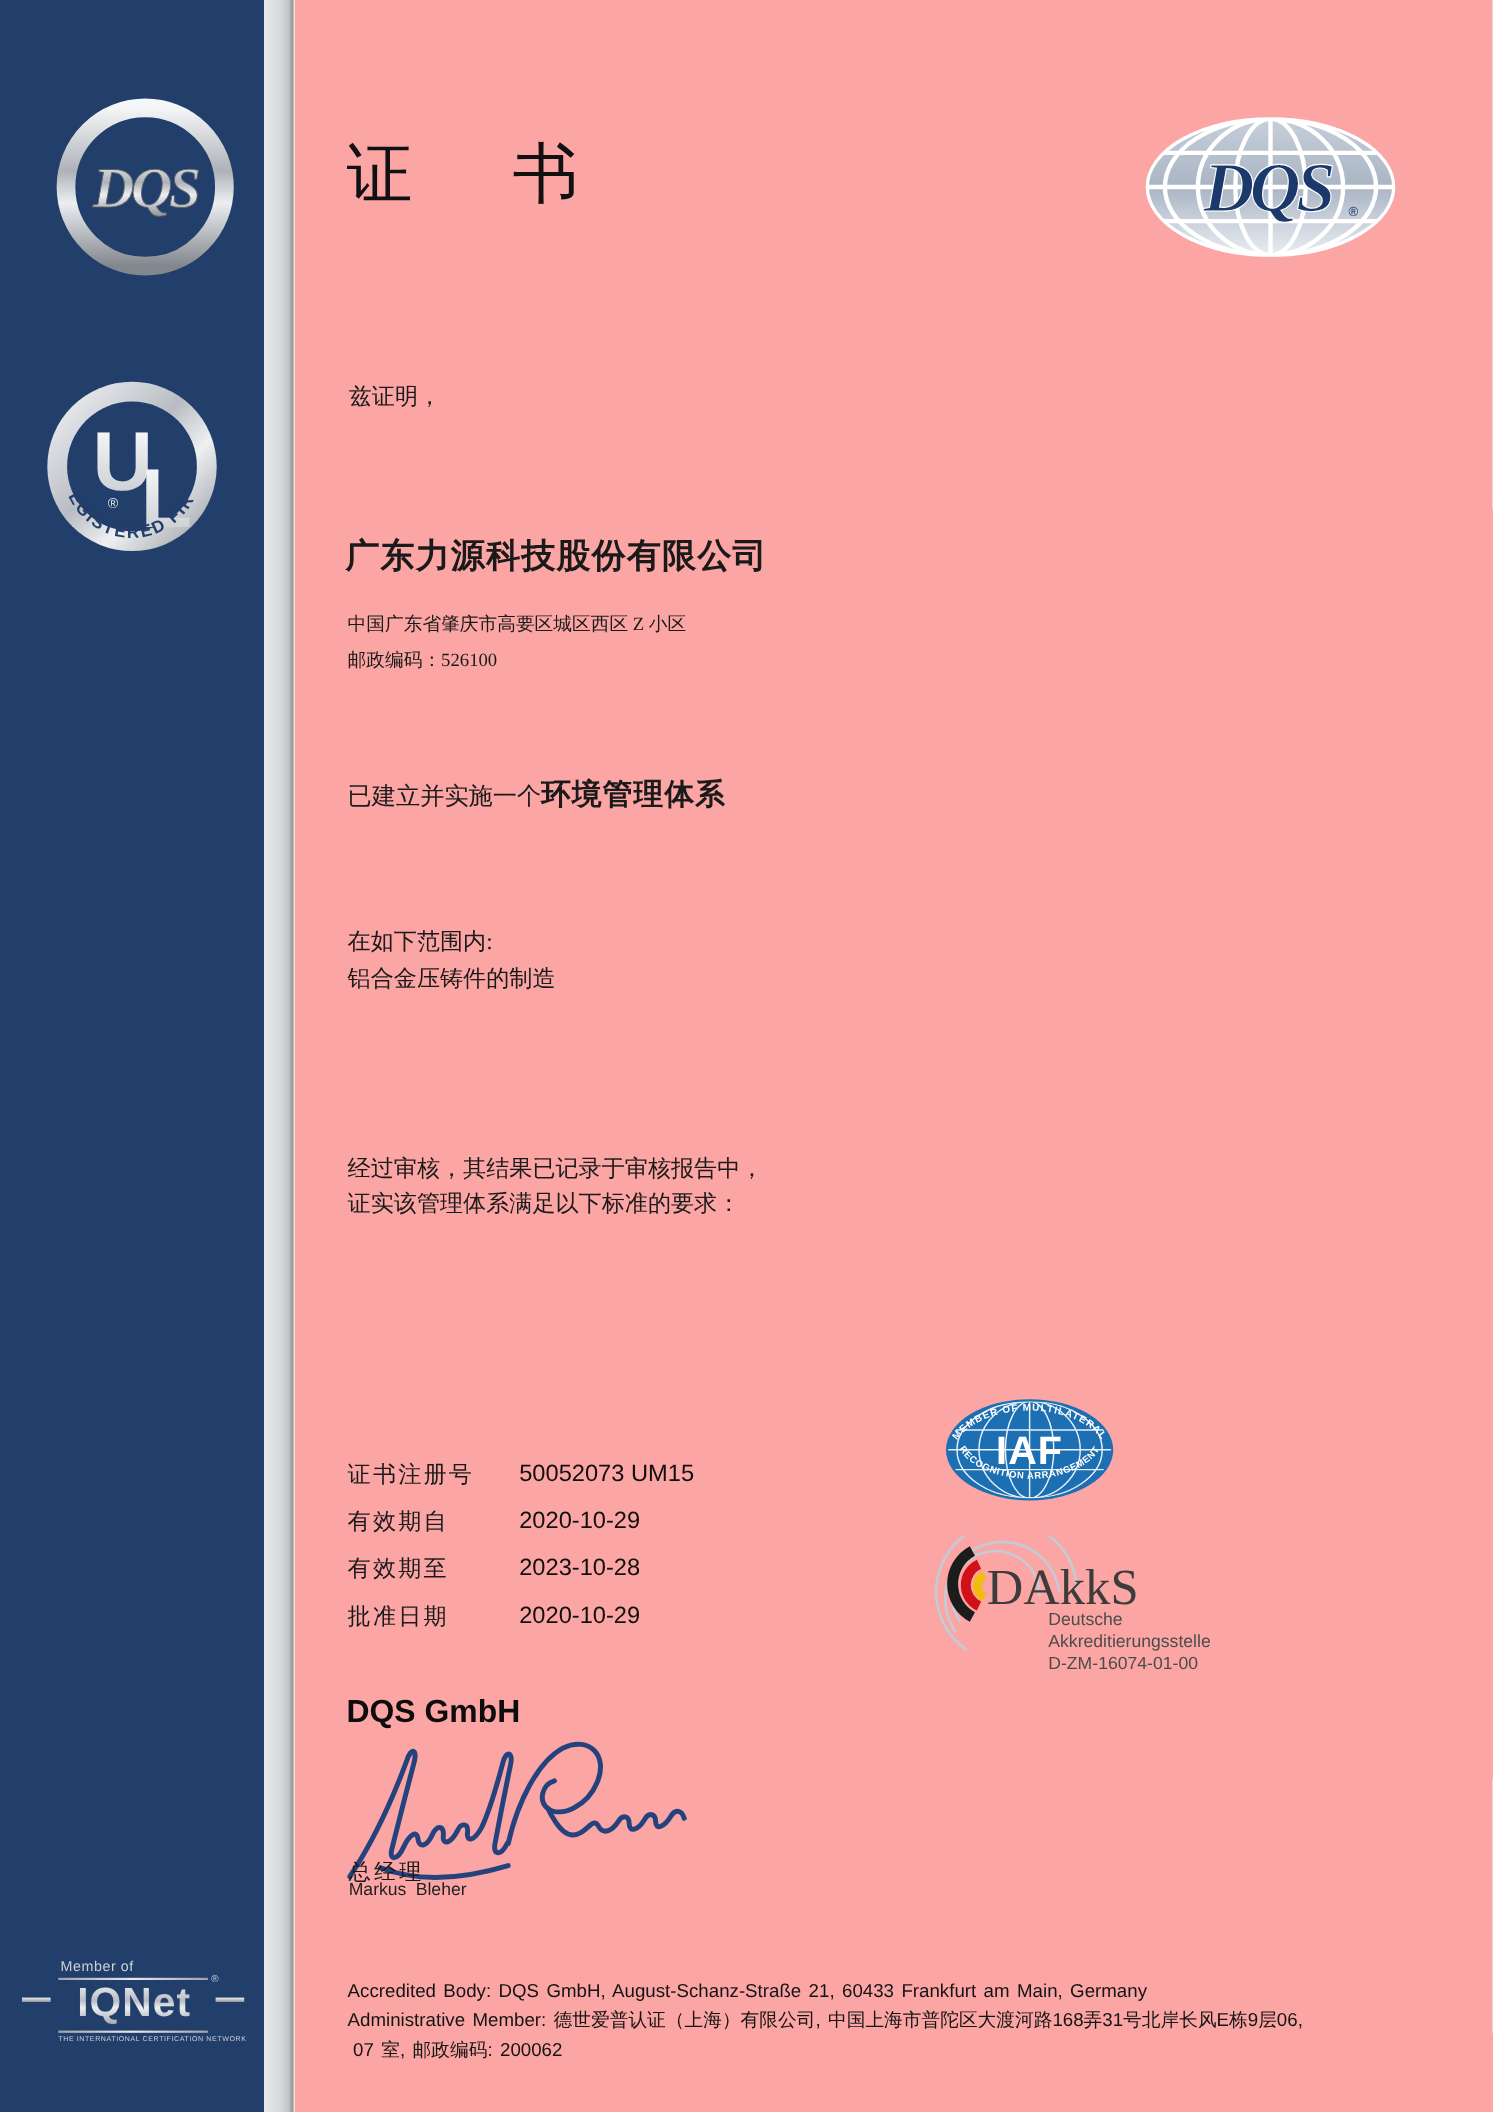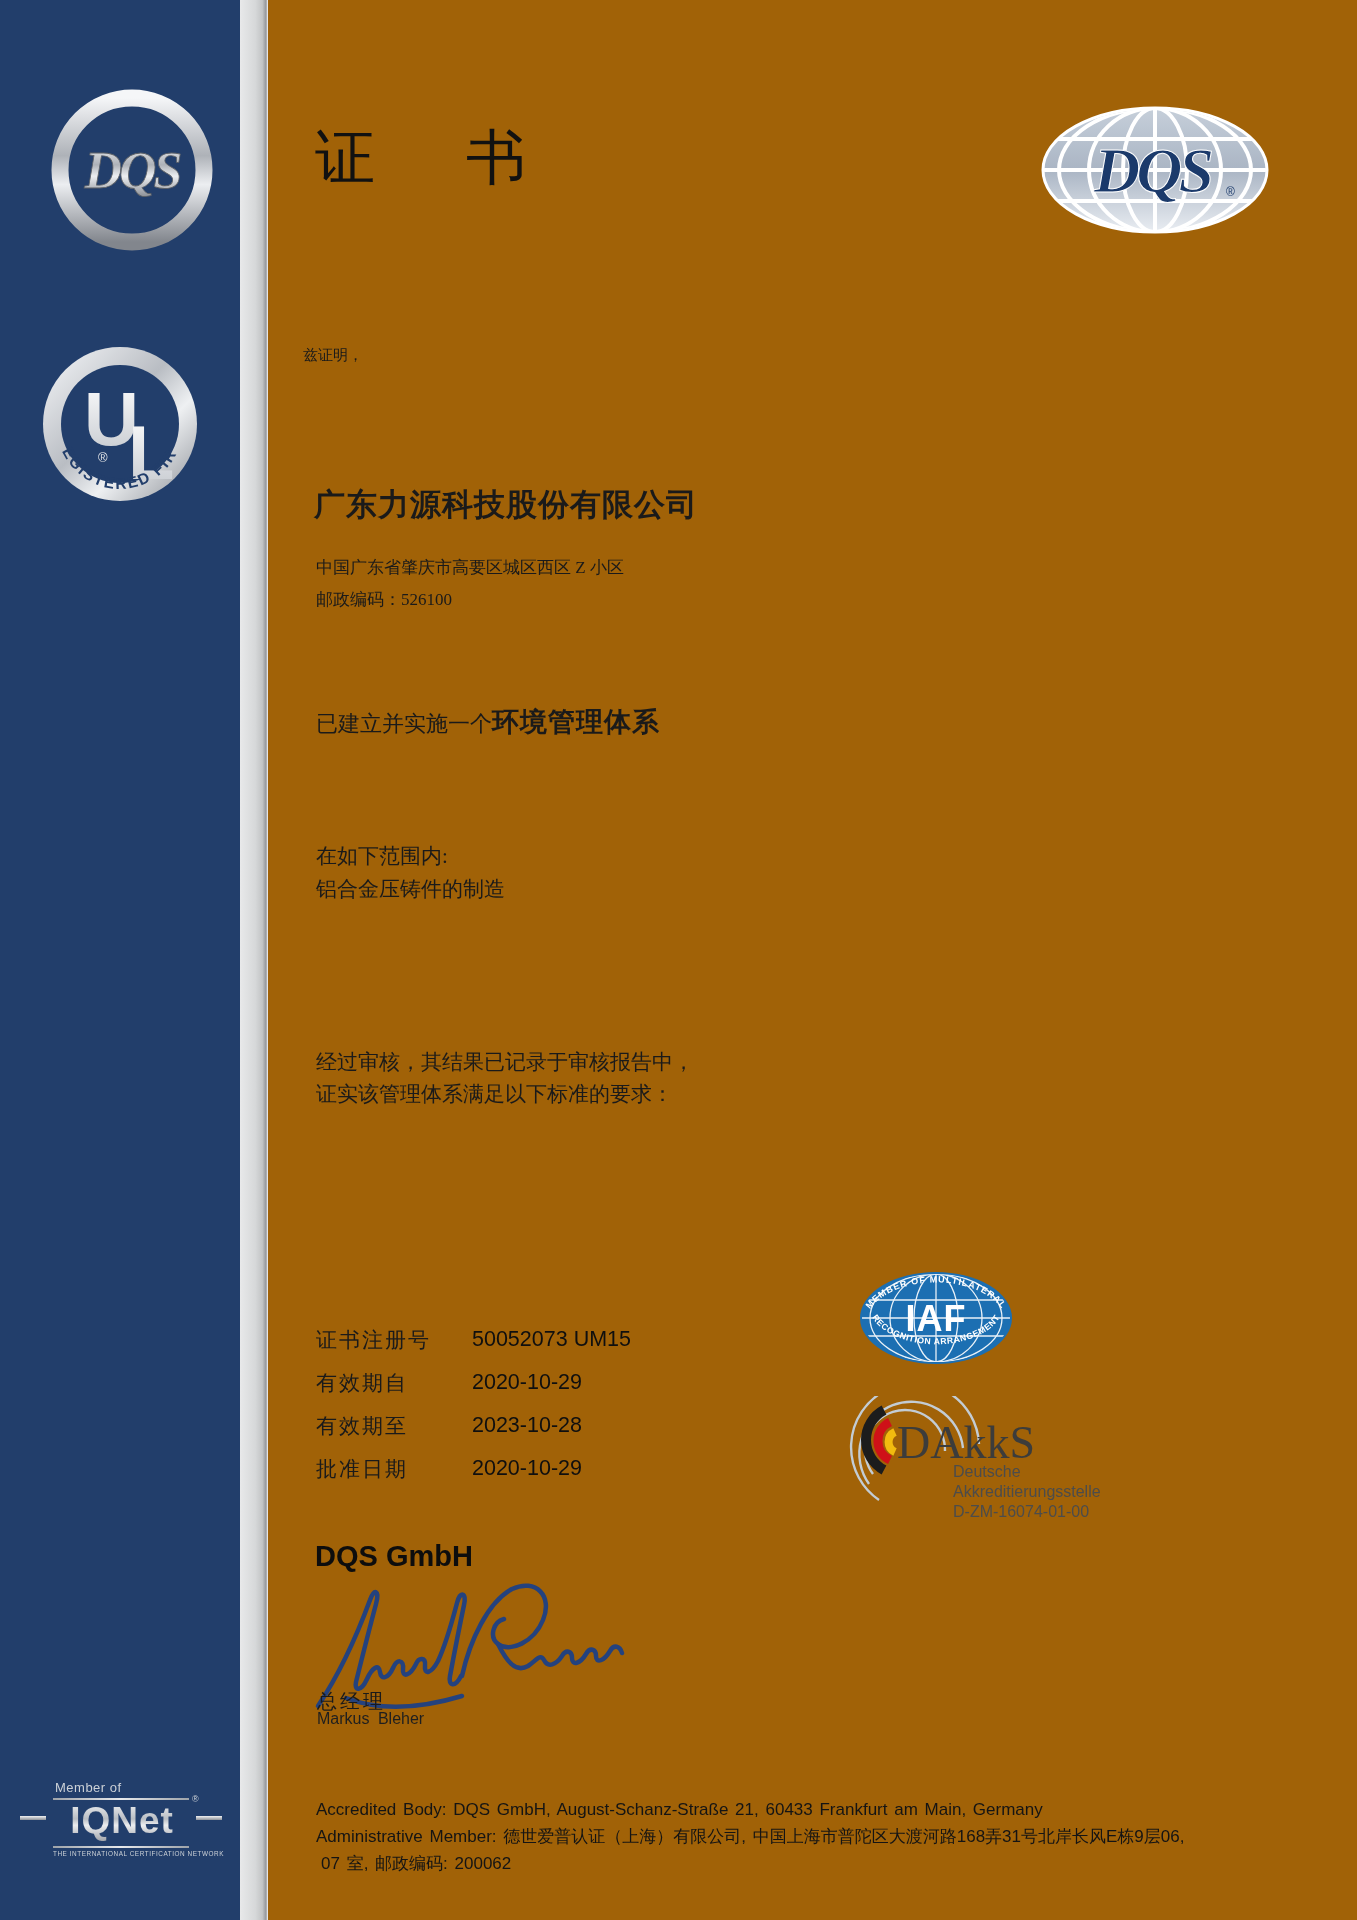--- a/index.html
+++ b/index.html
@@ -1,18 +1,18 @@
 <!DOCTYPE html>
 <html><head>
 <meta charset="utf-8">
 <style>
   * { margin:0; padding:0; box-sizing:border-box; }
   html,body { background:#ffffff; }
   .page {
-    position:relative; width:1357px; height:1920px; background:#a16207;
+    position:relative; width:1357px; height:1920px; background:#fca5a5;
     font-family:"Liberation Sans", sans-serif; color:#1a1a1a; overflow:hidden;
   }
   
   .sidebar { position:absolute; left:0; top:0; width:240px; height:1920px; background:#223e6b; }
   .divider {
     position:absolute; left:240px; top:0; width:28px; height:1920px;
     background:linear-gradient(to right,#e8e9ea 0%,#d6d8d9 55%,#c2c4c5 80%,#94969a 93%,#ffffff 100%);
   }
   .dqs-side-logo { position:absolute; left:22px; top:82px; }
   .ul-logo { position:absolute; left:40px; top:345px; }
@@ -32,21 +32,21 @@
   .iqnet .dash { position:absolute; top:64px; width:26px; height:4px; background:linear-gradient(180deg,#f0f1f3,#8d9198); }
   .iqnet .dash.l { left:8px; } .iqnet .dash.r { left:184px; }
   .iqnet .tagline { position:absolute; left:41px; top:98px; width:136px; text-align:center; font-size:6.4px; letter-spacing:.55px; white-space:nowrap; }
   
   .main { position:absolute; left:0; top:0; width:1357px; height:1920px; }
   .cert-title {
     position:absolute; left:315px; top:118px; font-family:"Liberation Serif","DejaVu Serif",serif;
     font-size:60px; color:#111; word-spacing:72px; letter-spacing:2px;
   }
   .dqs-globe { position:absolute; left:1040px; top:104px; }
-  .intro { position:absolute; left:303px; top:346px; font-family:"Liberation Serif",serif; font-size:15px; }
+  .intro { position:absolute; left:317px; top:346px; font-family:"Liberation Serif",serif; font-size:21px; }
   .company { position:absolute; left:314px; top:484px; font-family:"Liberation Serif",serif; font-size:31px; font-weight:bold; letter-spacing:1px; }
   .addr { position:absolute; left:316px; top:552px; font-family:"Liberation Serif",serif; font-size:17px; line-height:32px; }
   .established { position:absolute; left:316px; top:704px; font-family:"Liberation Serif",serif; font-size:22px; }
   .established b { font-family:"Liberation Sans",sans-serif; font-size:27px; font-weight:bold; letter-spacing:1px; }
   .scope { position:absolute; left:316px; top:840px; font-family:"Liberation Serif",serif; font-size:21px; line-height:33px; }
   .audit { position:absolute; left:316px; top:1046px; font-family:"Liberation Serif",serif; font-size:21px; line-height:32px; }
   .standard { position:absolute; left:314px; top:1158px; font-size:37px; font-weight:bold; letter-spacing:1px; color:#0d0d0d; }
   .details { position:absolute; left:316px; top:1318px; }
   .detail-row { display:flex; height:43px; align-items:center; }
   .detail-label { width:156px; font-family:"Liberation Serif",serif; font-size:21px; letter-spacing:2px; }

